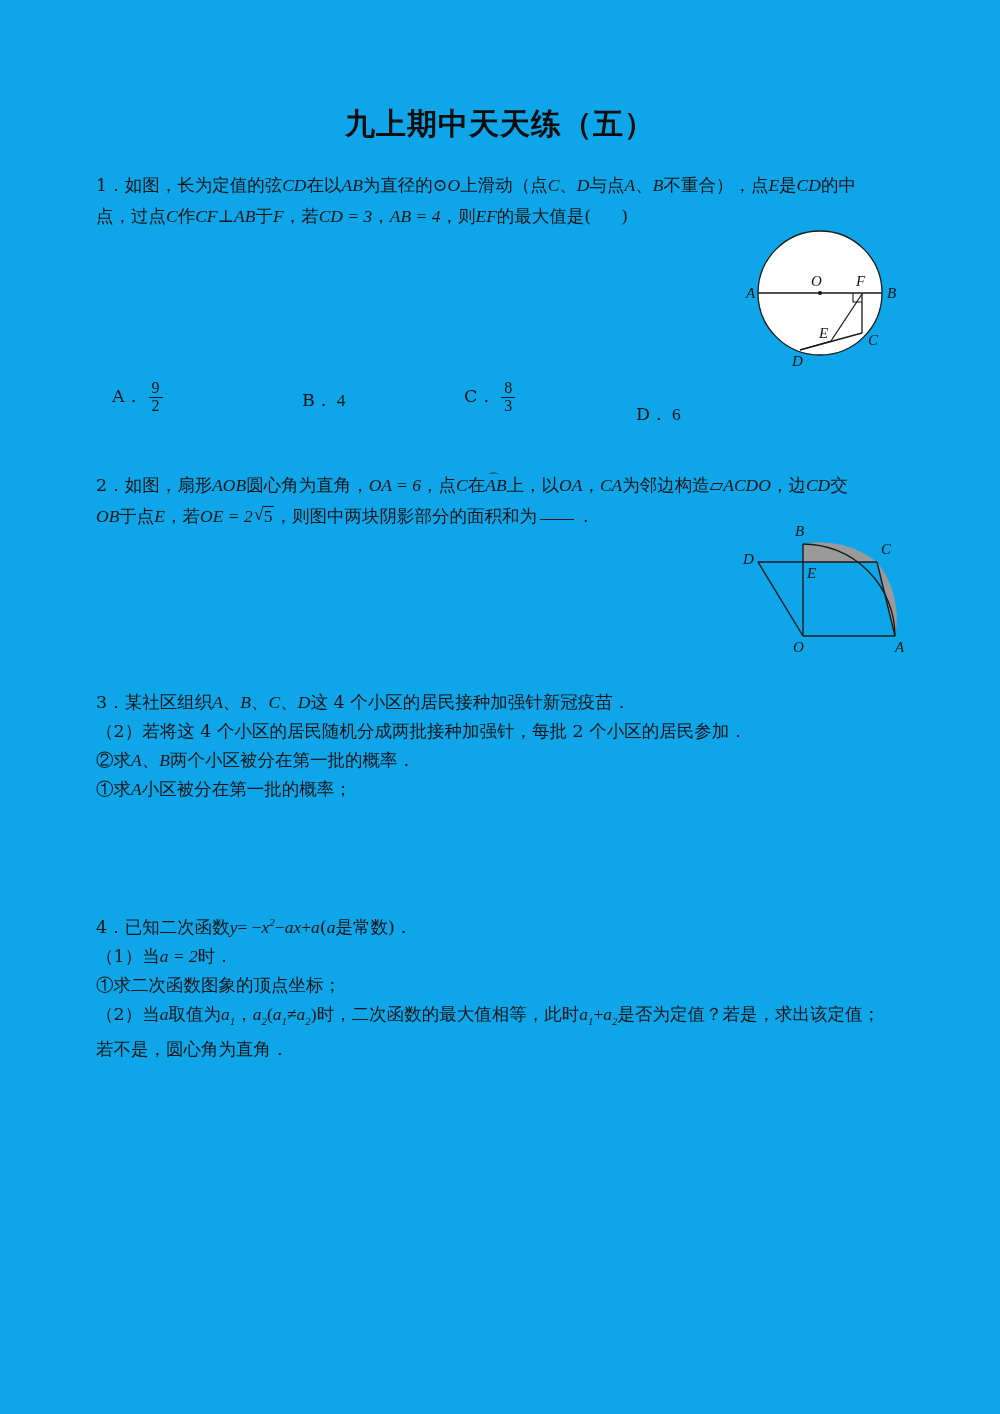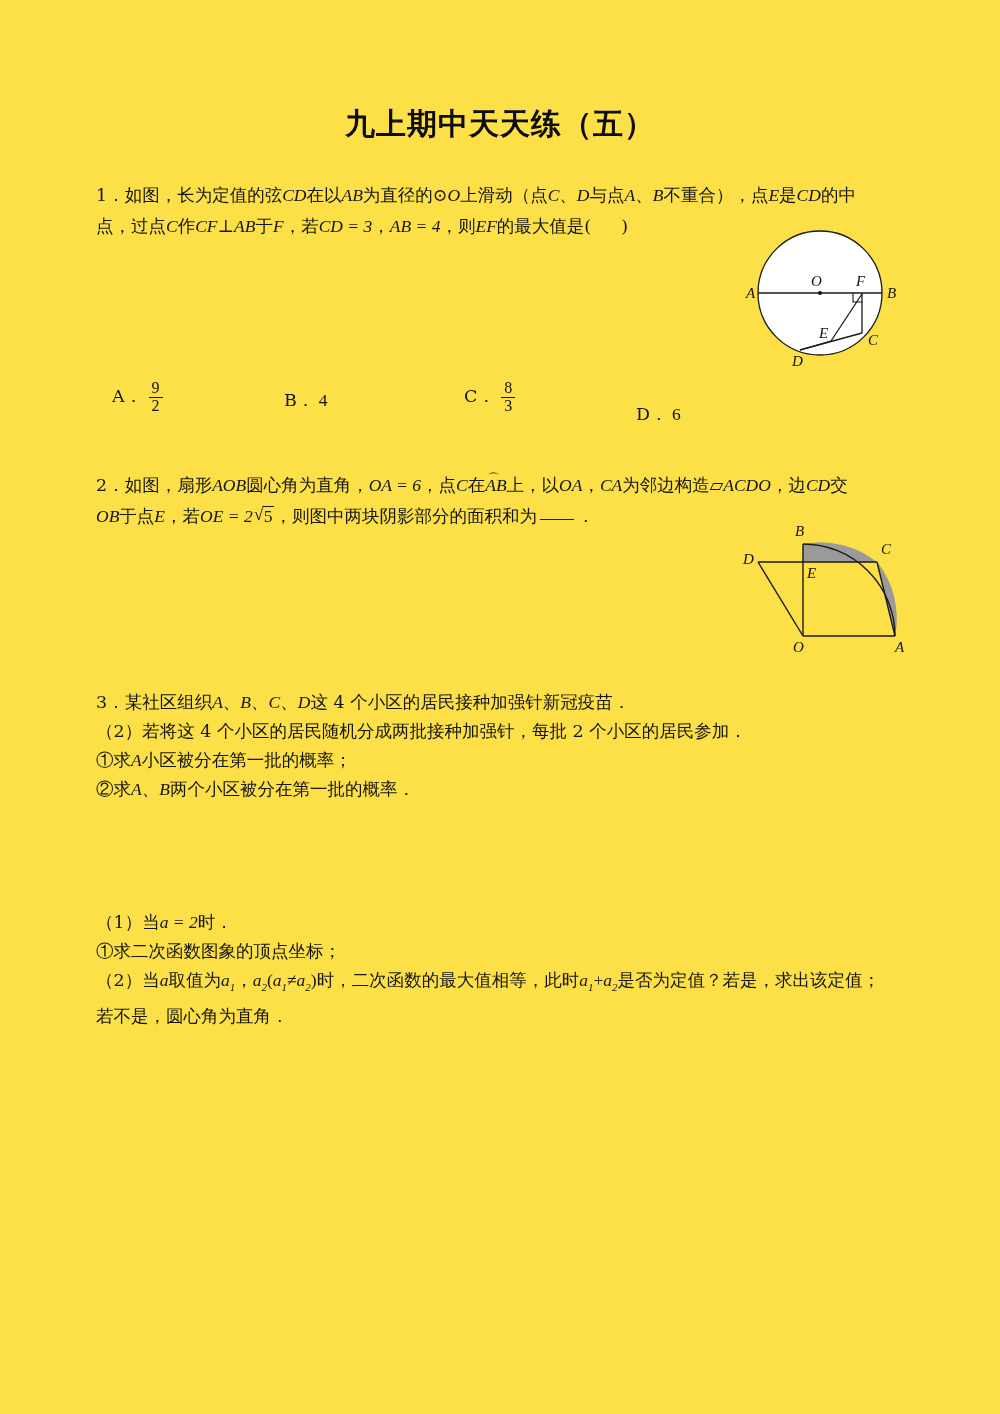--- a/index.html
+++ b/index.html
@@ -13,21 +13,21 @@
     position: relative;
     font-family: "Liberation Serif", "DejaVu Serif", serif;
     color: #141414;
     overflow: hidden;
   }
   .page {
     position: absolute;
     left: 0; top: 0;
     width: 1000px;
     height: 1414px;
-    background: #fde047;
+    background: #0ea5e9;
   }
 
   
   .title {
     position: absolute;
     left: 0;
     top: 104px;
     width: 1000px;
     text-align: center;
     font-family: "DejaVu Serif", "Liberation Serif", serif;
@@ -118,21 +118,21 @@
     fill: #141414;
   }
 </style>
 </head>
 <body>
 
 <div class="page">
 
   <div class="title">九上期中天天练（五）</div>
 
-  <div class="qblock" style="left:96px; top:170px; width:840px;margin-top:10px;">
+  <div class="qblock" style="left:96px; top:170px; width:840px;">
     <div class="ln">
       <span class="cn">1．</span><span class="cn">如图，长为定值的弦</span><i class="v">CD</i><span class="cn">在以</span><i class="v">AB</i><span class="cn">为直径的⊙</span><i class="v">O</i><span class="cn">上滑动（点</span><i class="v">C</i><span class="cn">、</span><i class="v">D</i><span class="cn">与点</span><i class="v">A</i><span class="cn">、</span><i class="v">B</i><span class="cn">不重合），点</span><i class="v">E</i><span class="cn">是</span><i class="v">CD</i><span class="cn">的中</span>
     </div>
     <div class="ln">
       <span class="cn">点，过点</span><i class="v">C</i><span class="cn">作</span><i class="v">CF</i><span>⊥</span><i class="v">AB</i><span class="cn">于</span><i class="v">F</i><span class="cn">，若</span><i class="v">CD = 3</i><span class="cn">，</span><i class="v">AB = 4</i><span class="cn">，则</span><i class="v">EF</i><span class="cn">的最大值是(</span><span class="pgap"></span><span class="cn">)</span>
     </div>
   </div>
 
   <div class="fig" style="left:740px; top:228px;">
     <svg width="190" height="145" viewBox="0 0 190 145">
@@ -163,21 +163,21 @@
   </div>
 
   <div class="options">
     <div class="opt" style="left:0px; top:8px;">
       <span class="cn">A．</span>
       <span class="frac">
         <span class="num">9</span>
         <span class="den">2</span>
       </span>
     </div>
-    <div class="opt" style="left:172px; top:18px;text-align:right;">
+    <div class="opt" style="left:190px; top:18px;text-align:right;">
       <span class="cn">B．</span>
       <span>4</span>
     </div>
     <div class="opt" style="left:352px; top:8px;">
       <span class="cn">C．</span>
       <span class="frac">
         <span class="num">8</span>
         <span class="den">3</span>
       </span>
     </div>
@@ -226,29 +226,32 @@
   </div>
 
   <div class="qblock" style="left:96px; top:688px; width:850px; line-height:29px;">
     <div class="ln">
       <span class="cn">3．</span><span class="cn">某社区组织</span><i class="v">A</i><span class="cn">、</span><i class="v">B</i><span class="cn">、</span><i class="v">C</i><span class="cn">、</span><i class="v">D</i><span class="cn">这 4 个小区的居民接种加强针新冠疫苗．</span>
     </div>
     <div class="ln">
       <span class="cn">（2）若将这 4 个小区的居民随机分成两批接种加强针，每批 2 个小区的居民参加．</span>
     </div>
     <div class="ln">
+      <span class="cn">②求</span><i class="v">A</i><span class="cn">、</span><i class="v">B</i><span class="cn">两个小区被分在第一批的概率．</span>
+    </div>
+    <div class="ln">
       <span class="cn">①求</span><i class="v">A</i><span class="cn">小区被分在第一批的概率；</span>
     </div>
-    <div class="ln">
-      <span class="cn">②求</span><i class="v">A</i><span class="cn">、</span><i class="v">B</i><span class="cn">两个小区被分在第一批的概率．</span>
-    </div>
   </div>
 
   <div class="qblock" style="left:96px; top:908px; width:850px; line-height:29px;">
     <div class="ln">
+      <span class="cn">4．</span><span class="cn">已知二次函数</span><i class="v">y</i><span>= −</span><i class="v">x</i><sup class="ex">2</sup><span>−</span><i class="v">ax</i><span>+</span><i class="v">a</i><span class="cn">(</span><i class="v">a</i><span class="cn">是常数</span><span class="cn">)</span><span class="cn">．</span>
+    </div>
+    <div class="ln">
       <span class="cn">（1）当</span><i class="v">a = 2</i><span class="cn">时．</span>
     </div>
     <div class="ln">
       <span class="cn">①求二次函数图象的顶点坐标；</span>
     </div>
     <div class="ln">
       <span class="cn">（2）当</span><i class="v">a</i><span class="cn">取值为</span><i class="v">a</i><sub class="ix">1</sub><span class="cn">，</span><i class="v">a</i><sub class="ix">2</sub><span>(</span><i class="v">a</i><sub class="ix">1</sub><span>≠</span><i class="v">a</i><sub class="ix">2</sub><span>)</span><span class="cn">时，二次函数的最大值相等，此时</span><i class="v">a</i><sub class="ix">1</sub><span>+</span><i class="v">a</i><sub class="ix">2</sub><span class="cn">是否为定值？若是，求出该定值；</span>
     </div>
     <div class="ln">
       <span class="cn">若不是，圆心角为直角．</span>

